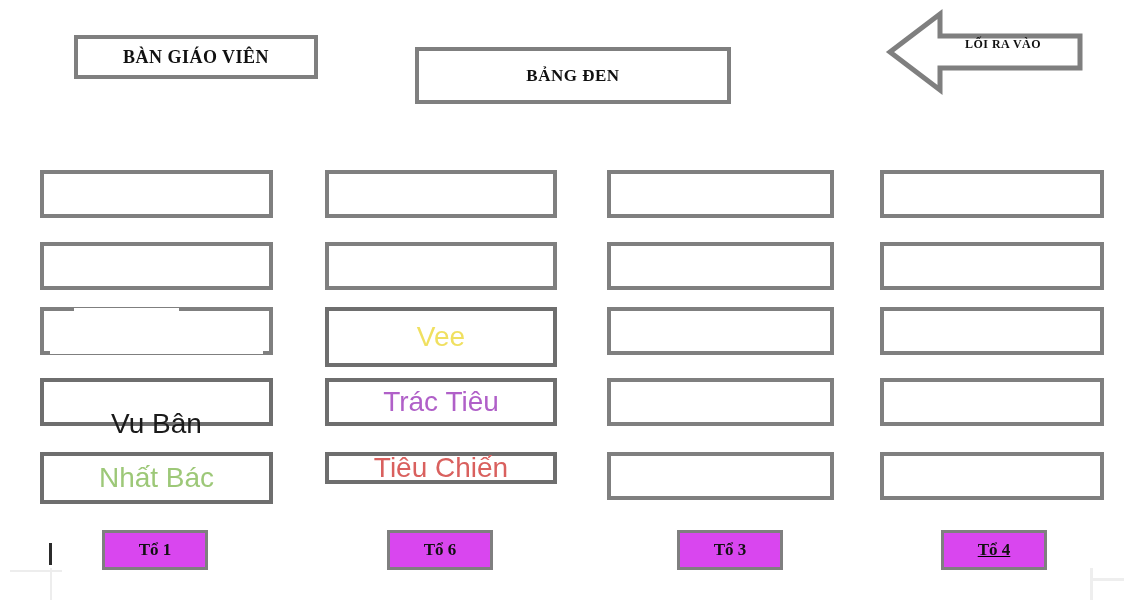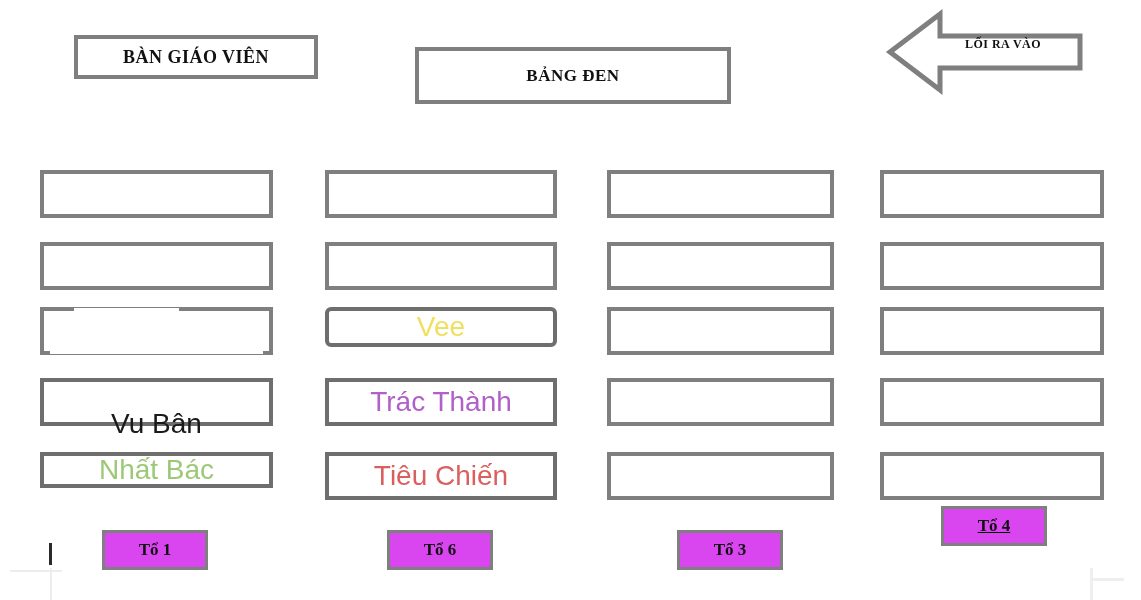--- a/index.html
+++ b/index.html
@@ -205,36 +205,36 @@
       </div>
       <div class="desk" style="left: 40px; top: 242px; width: 233px; height: 48px;">
         <span class="desk-name"></span>
       </div>
       <div class="desk smudged" style="left: 40px; top: 307px; width: 233px; height: 48px;">
         <span class="desk-name"></span>
       </div>
       <div class="desk occupied" style="left: 40px; top: 378px; width: 233px; height: 48px;">
         <span class="desk-name" style="color: rgb(26, 26, 26); margin-top: 44px;">Vu Bân</span>
       </div>
-      <div class="desk occupied" style="left: 40px; top: 452px; width: 233px; height: 36px;">
+      <div class="desk occupied" style="left: 40px; top: 452px; width: 233px; height: 52px;">
         <span class="desk-name" style="color: rgb(157, 200, 120);">Nhất Bác</span>
       </div>
       <div class="desk" style="left: 325px; top: 170px; width: 232px; height: 48px;">
         <span class="desk-name"></span>
       </div>
       <div class="desk" style="left: 325px; top: 242px; width: 232px; height: 48px;">
         <span class="desk-name"></span>
       </div>
-      <div class="desk occupied" style="left: 325px; top: 307px; width: 232px; height: 40px; border-radius: 6px;">
+      <div class="desk occupied" style="left: 325px; top: 307px; width: 232px; height: 60px;">
         <span class="desk-name" style="color: rgb(240, 224, 96);">Vee</span>
       </div>
       <div class="desk occupied" style="left: 325px; top: 378px; width: 232px; height: 48px;">
-        <span class="desk-name" style="color: rgb(176, 96, 200);">Trác Thành</span>
-      </div>
-      <div class="desk occupied" style="left: 325px; top: 452px; width: 232px; height: 48px;">
+        <span class="desk-name" style="color: rgb(176, 96, 200);">Trác Tiêu</span>
+      </div>
+      <div class="desk occupied" style="left: 325px; top: 452px; width: 232px; height: 32px;">
         <span class="desk-name" style="color: rgb(217, 96, 94);">Tiêu Chiến</span>
       </div>
       <div class="desk" style="left: 607px; top: 170px; width: 227px; height: 48px;">
         <span class="desk-name"></span>
       </div>
       <div class="desk" style="left: 607px; top: 242px; width: 227px; height: 48px;">
         <span class="desk-name"></span>
       </div>
       <div class="desk" style="left: 607px; top: 307px; width: 227px; height: 48px;">
         <span class="desk-name"></span>
@@ -264,21 +264,21 @@
   <div id="group-layer">
       <div class="group-box" style="left: 102px; top: 530px;">
         <span class="group-label">Tổ 1</span>
       </div>
       <div class="group-box" style="left: 387px; top: 530px;">
         <span class="group-label">Tổ 6</span>
       </div>
       <div class="group-box" style="left: 665px; top: 530px; margin-left: 12px;">
         <span class="group-label">Tổ 3</span>
       </div>
-      <div class="group-box" style="left: 941px; top: 506px; text-decoration: underline;">
+      <div class="group-box" style="left: 941px; top: 530px; text-decoration: underline;">
         <span class="group-label">Tổ 4</span>
       </div>
     </div>
 
   <div id="tick-left"></div>
   <div id="guide-left-h"></div>
   <div id="guide-left-v"></div>
   <div id="guide-right-h"></div>
   <div id="guide-right-v"></div>
 

